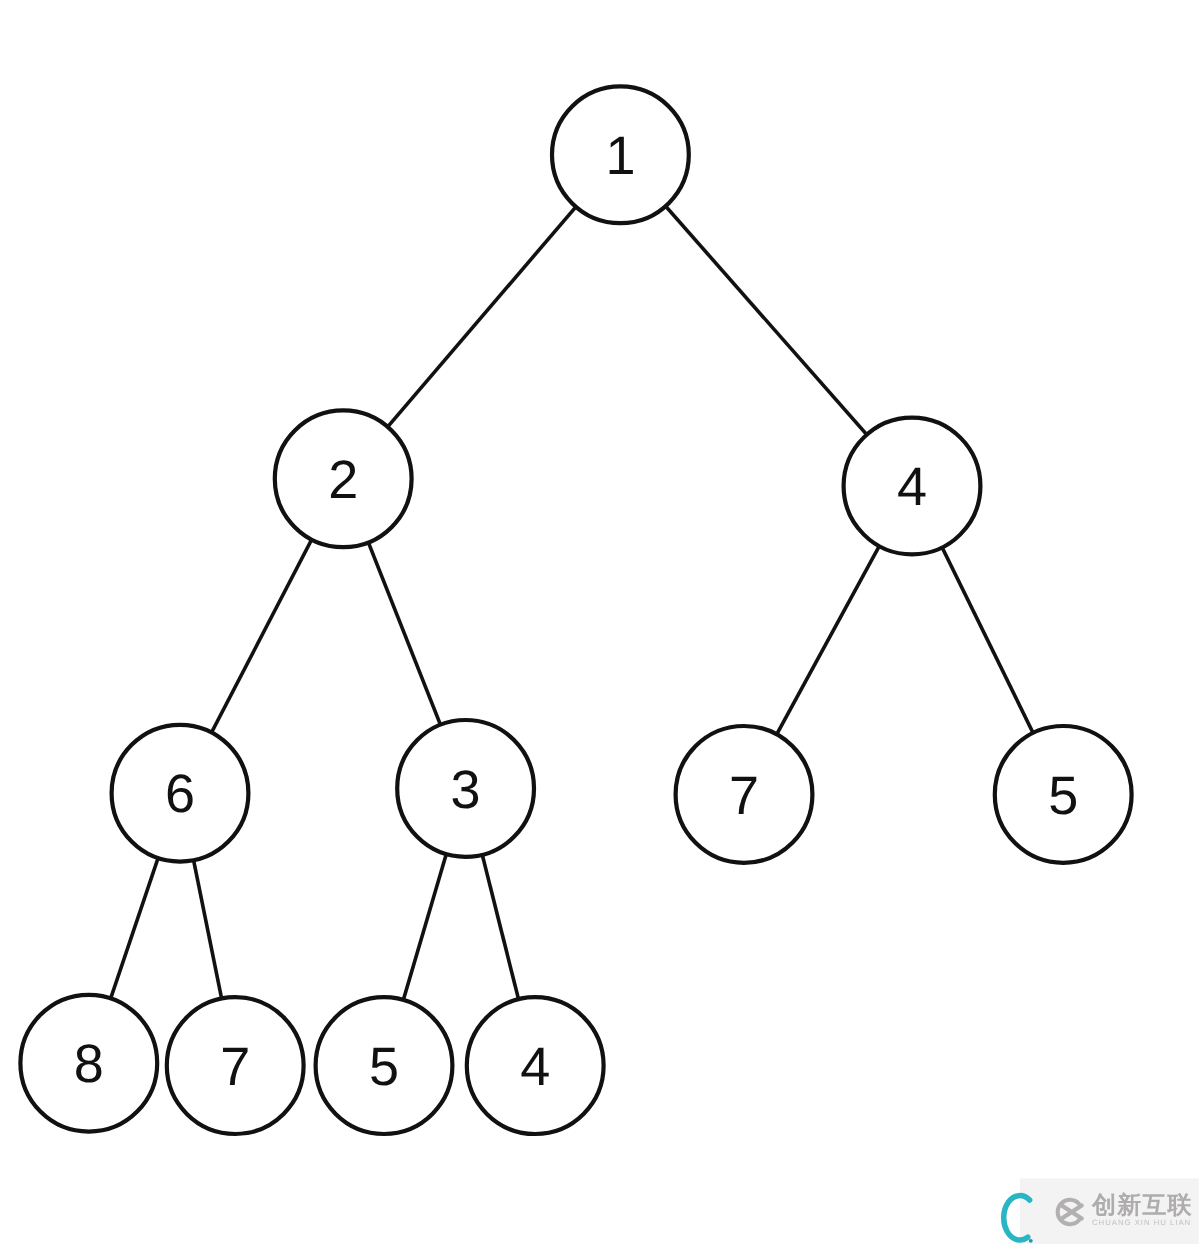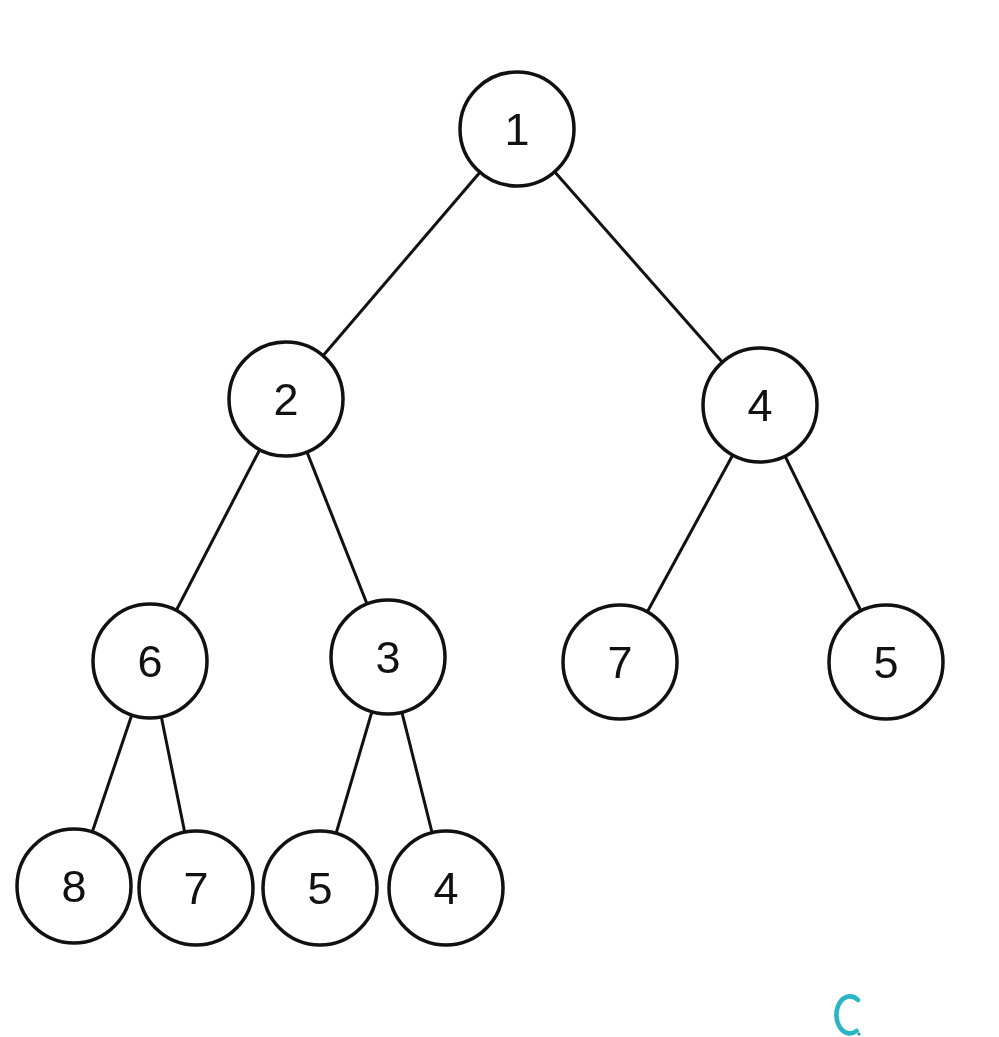--- a/index.html
+++ b/index.html
@@ -136,19 +136,29 @@
           <text x="320" y="888" dy="0.355em" text-anchor="middle" font-size="45" fill="#111111">5</text>
         </g>
         <g>
           <circle cx="446" cy="888" r="57" fill="#ffffff" stroke="#111111" stroke-width="3.5"></circle>
           <text x="446" y="888" dy="0.355em" text-anchor="middle" font-size="45" fill="#111111">4</text>
         </g>
       </g>
   </svg>
 
   <div class="watermark">
+    <div class="wm-bar">
+      <svg class="wm-logo" viewBox="0 0 28 28">
+        <path d="M 21.2 7.2 A 10.2 10.2 0 1 0 21.2 20.8" fill="none" stroke="#b2b0b0" stroke-width="3.4" stroke-linecap="round"></path>
+        <path d="M 6.8 8.6 L 23.4 19.4 M 23.4 8.6 L 6.8 19.4" fill="none" stroke="#b2b0b0" stroke-width="3.6" stroke-linecap="round"></path>
+      </svg>
+      <div class="wm-text">
+        <div class="wm-name">创新互联</div>
+        <div class="wm-sub">CHUANG XIN HU LIAN</div>
+      </div>
+    </div>
     <svg class="wm-crescent" viewBox="0 0 32 46">
       <path d="M 28 7 A 13.5 18.5 0 1 0 26.5 38" fill="none" stroke="#2ab5c4" stroke-width="4.6" stroke-linecap="round"></path>
       <circle cx="29" cy="41" r="1.6" fill="#2393b8"></circle>
     </svg>
   </div>
 
 </div>
 
 </body></html>

